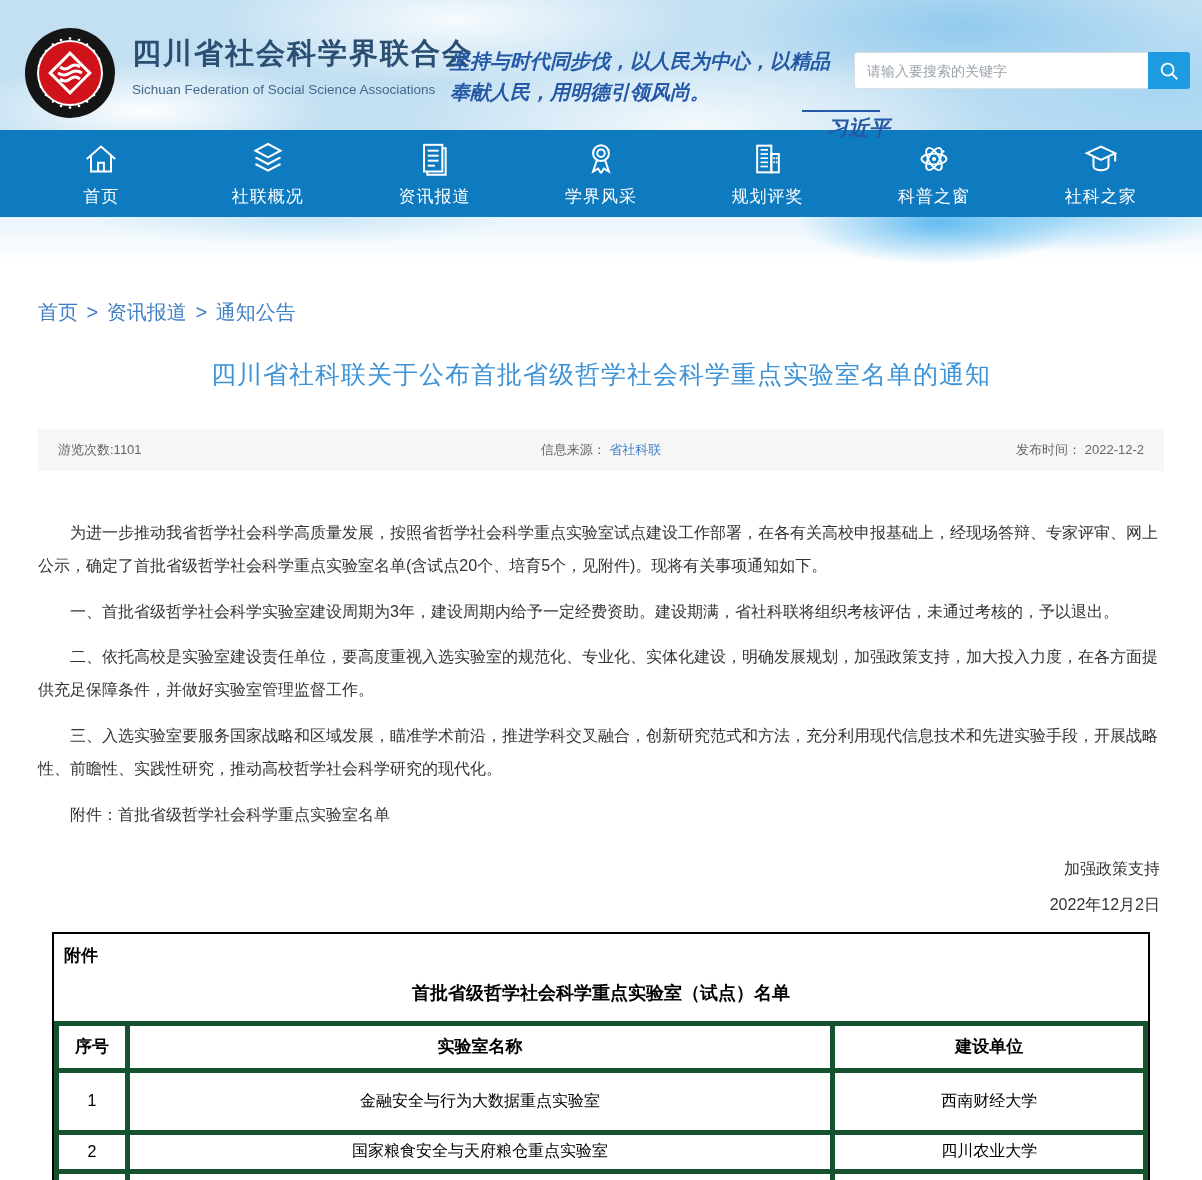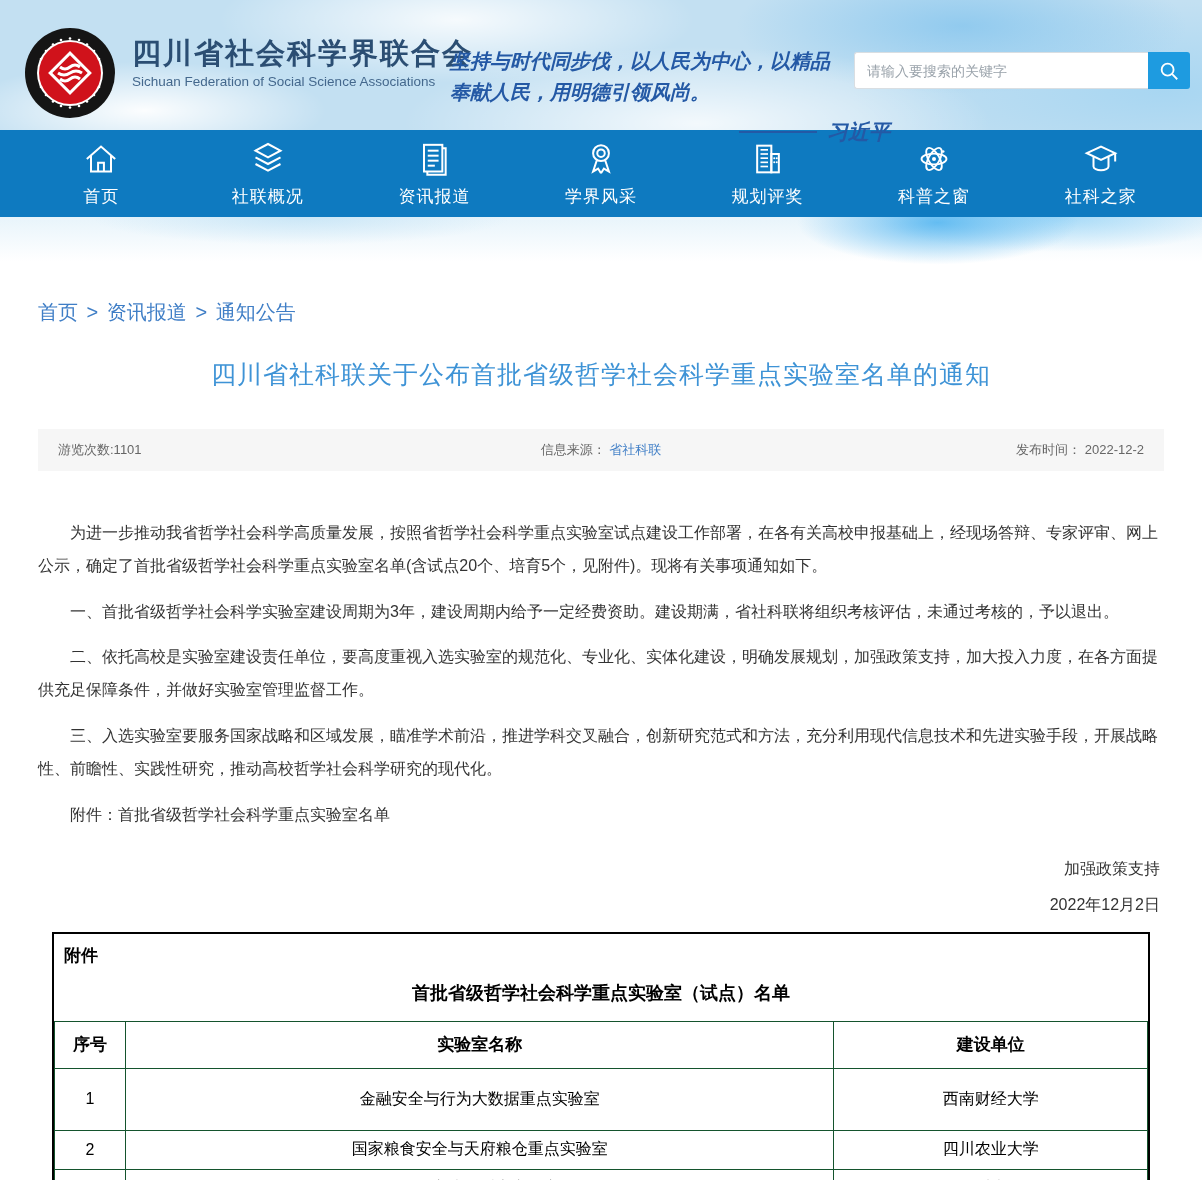--- a/index.html
+++ b/index.html
@@ -13,25 +13,25 @@
     background-image:
       radial-gradient(ellipse 260px 70px at 12% 85%, rgba(255,255,255,.95), rgba(255,255,255,0) 70%),
       radial-gradient(ellipse 340px 90px at 38% 15%, rgba(255,255,255,.85), rgba(255,255,255,0) 70%),
       radial-gradient(ellipse 420px 110px at 58% 95%, rgba(255,255,255,.8), rgba(255,255,255,0) 70%),
       radial-gradient(ellipse 300px 90px at 80% 20%, rgba(140,200,238,.9), rgba(140,200,238,0) 75%),
       radial-gradient(ellipse 420px 120px at 97% 70%, rgba(165,213,242,.9), rgba(165,213,242,0) 75%);
   }
   .logo-wrap{ position:absolute; left:24px; top:27px; width:92px; height:92px; }
   .org-names{ position:absolute; left:132px; top:34px; }
   .org-zh{ font-size:29px; font-weight:bold; color:#2b4e73; letter-spacing:2px; }
-  .org-en{ font-size:13.5px; color:#44688d; }
+  .org-en{ font-size:13.5px; color:#44688d; margin-top:8px; }
   .quote{ position:absolute; left:450px; top:46px; width:440px;
     font-family:"DejaVu Serif","Liberation Serif",serif; font-style:italic; font-weight:bold;
     color:#2459a5; font-size:20px; line-height:1.55; }
-  .quote-author{ display:flex; justify-content:flex-end; align-items:center; margin-top:8px; font-size:21px; }
+  .quote-author{ display:flex; justify-content:flex-end; align-items:flex-end; margin-top:2px; font-size:21px;flex-direction:column; }
   .quote-dash{ display:inline-block; width:78px; height:0; border-top:2px solid #2459a5; margin-right:10px; }
   .search-box{ position:absolute; right:12px; top:52px; display:flex; width:336px; height:37px; }
   .search-input{ flex:1; border:1px solid #d9dee2; border-right:none; border-radius:3px 0 0 3px;
     padding:0 12px; font-size:14px; color:#333; outline:none; }
   .search-input::placeholder{ color:#9aa3ab; }
   .search-btn{ width:42px; height:37px; border:none; background:#1e9be0; border-radius:0 3px 3px 0;
     cursor:pointer; display:flex; align-items:center; justify-content:center; }
 
   
   .main-nav{ height:87px; background:#0e7ac0; display:flex; justify-content:space-around;
@@ -67,21 +67,21 @@
   .article-body{ margin-top:46px; font-size:16px; color:#333; }
   .article-body p{ text-indent:2em; line-height:2.05; margin-bottom:13px; }
   .sign-block{ margin-top:20px; font-size:16px; color:#333; text-align:right; padding-right:4px; }
   .sign-block div{ line-height:2.2; }
 
   
   .attachment-box{ margin:10px 14px 0 14px; border:2px solid #000; padding:0; }
   .attach-label{ font-size:17px; font-weight:bold; color:#000; padding:10px 10px 0 10px; }
   .attach-title{ text-align:center; font-size:18px; font-weight:bold; color:#000; margin:14px 0 16px; }
   table.lab-table{ width:100%; border-collapse:collapse; table-layout:fixed; font-size:16px; color:#000; }
-  table.lab-table th, table.lab-table td{ border:1px solid #14532d; text-align:center; vertical-align:middle; padding:2px; }
+  table.lab-table th, table.lab-table td{ border:5px solid #14532d; text-align:center; vertical-align:middle; padding:2px; }
   table.lab-table th{ font-weight:bold; font-size:17px; }
   table.lab-table col.c-no{ width:6.5%; }
   table.lab-table col.c-name{ width:64.8%; }
   table.lab-table col.c-org{ width:28.7%; }
   tr.h-head{ height:47px; }
   tr.h-tall{ height:62px; }
   tr.h-row { height:39px; }
 </style>
 </head>
 <body>

